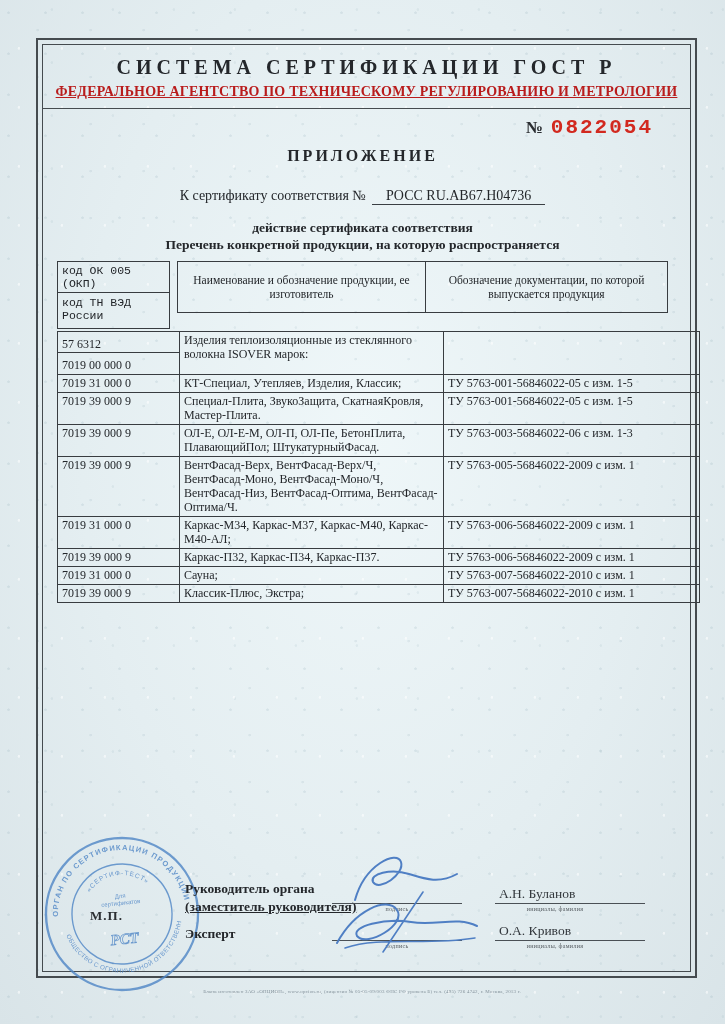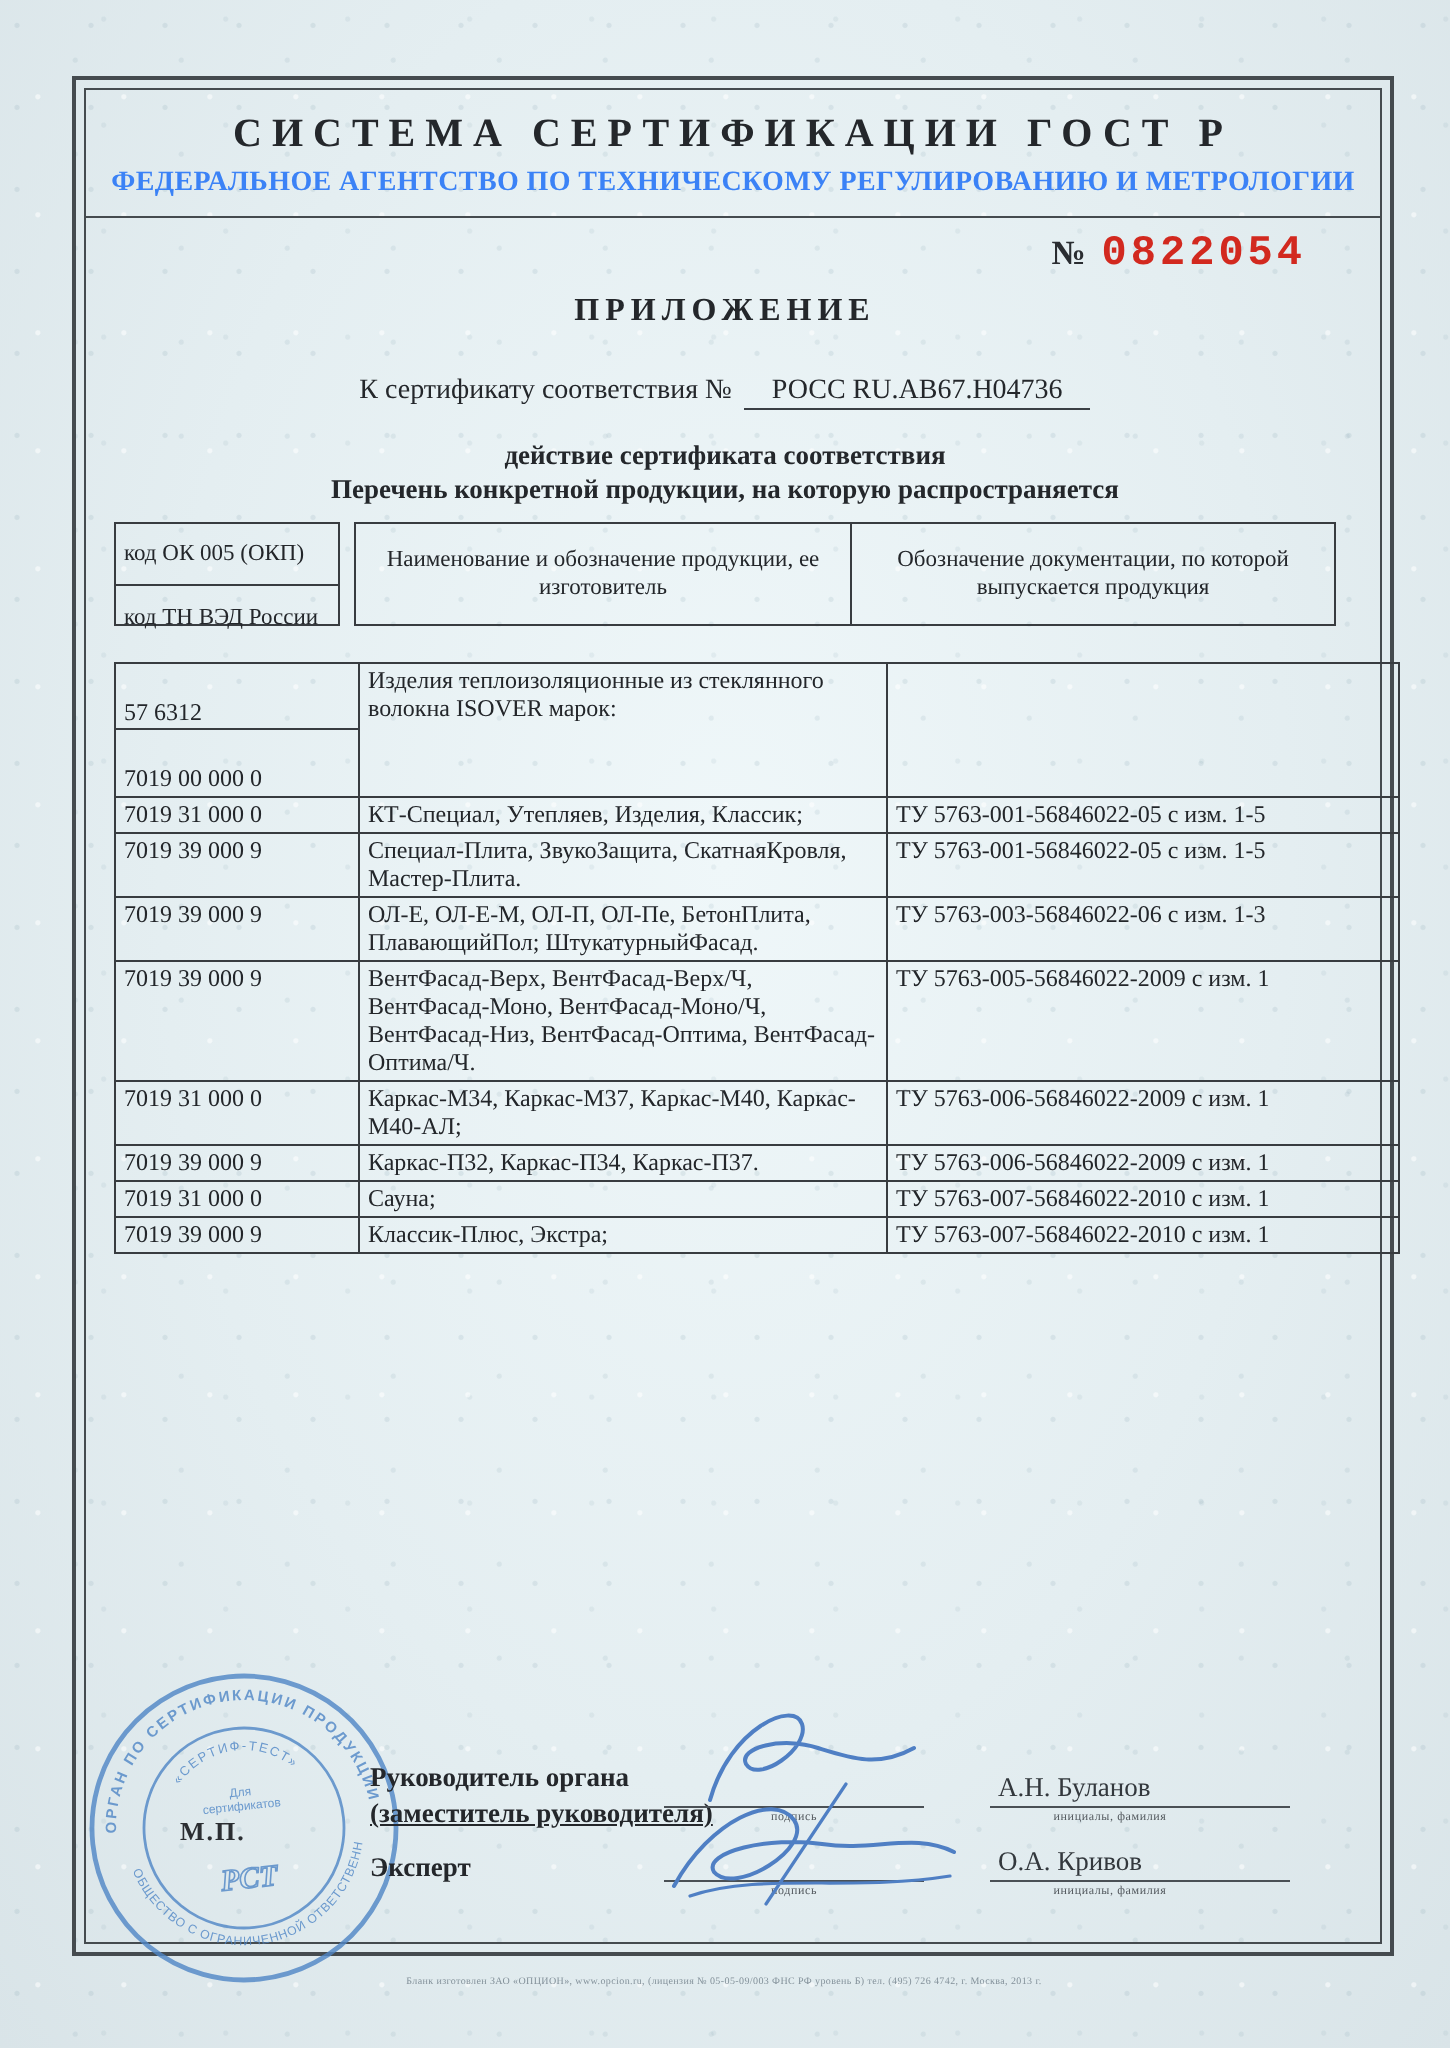--- a/index.html
+++ b/index.html
@@ -29,22 +29,23 @@
     border-bottom:1px solid #454b4f;
     text-align:center;
   }
   .system-title{
     margin-top:11px;
     font-size:20px;font-weight:bold;letter-spacing:5px;color:#24272b;
     white-space:nowrap;
   }
   .agency-title{
     margin-top:5px;
-    font-size:14px;font-weight:bold;letter-spacing:.2px;color:#3b82f6;
+    font-size:14px;font-weight:bold;letter-spacing:.2px;color:#b91c1c;
     white-space:nowrap;
+    text-decoration:underline;
   }
   .form-number{
     position:absolute;top:116px;right:72px;
     white-space:nowrap;
   }
   .form-number .nsign{font-size:17px;font-weight:bold;color:#2a2d31;margin-right:8px;}
   .form-number .digits{
     font-family:"Liberation Mono", monospace;
     font-size:21px;font-weight:bold;letter-spacing:2px;color:#d2291f;margin-top:24px;
   }
@@ -59,23 +60,24 @@
   .cert-line .num{
     border-bottom:1px solid #3a3f44;
     padding:0 14px 1px 14px;margin-left:6px;
   }
   .purpose{
     position:absolute;top:219px;left:0;width:725px;text-align:center;
     font-size:13.5px;font-weight:bold;line-height:17px;color:#24272b;
   }
   
   .th1{
-    position:absolute;left:57px;top:261px;width:113px;height:52px;
+    position:absolute;left:57px;top:261px;width:113px;height:68px;
     border:1px solid #383c40;box-sizing:border-box;
     font-size:11.5px;
+    font-family:Liberation Mono, monospace;
   }
   .th1 .half{height:31px;display:flex;align-items:center;padding-left:4px;box-sizing:border-box;}
   .th1 .half.top{border-bottom:1px solid #383c40;}
   .th23{
     position:absolute;left:177px;top:261px;width:491px;height:52px;
     border:1px solid #383c40;box-sizing:border-box;
     display:flex;font-size:11.5px;line-height:14px;text-align:center;
   }
   .th23 .c2{width:248px;border-right:1px solid #383c40;display:flex;align-items:center;justify-content:center;padding:2px 14px;box-sizing:border-box;}
   .th23 .c3{flex:1;display:flex;align-items:center;justify-content:center;padding:2px 10px;box-sizing:border-box;}
@@ -85,21 +87,21 @@
     border-collapse:collapse;table-layout:fixed;width:615px;
     font-size:12px;line-height:14px;
   }
   table.product td{
     border:1px solid #383c40;vertical-align:top;padding:1px 4px 2px 4px;
     overflow:hidden;
   }
   td.code{width:113px;}
   td.name{width:255px;}
   td.doc{width:247px;}
-  .code-split{border-bottom:1px solid #383c40;margin:16px -4px;padding:0 4px 1px 4px;}
+  .code-split{border-bottom:1px solid #383c40;margin:4px -4px;padding:0 4px 1px 4px;}
   .code-split2{padding-top:1px;}
   
   .sig-label{position:absolute;left:185px;font-size:13.5px;font-weight:bold;color:#24272b;white-space:nowrap;text-align:right;}
   .sig-label.u{text-decoration:underline;}
   .sig-line{position:absolute;height:0;border-bottom:1px solid #4a5055;}
   .tiny-caption{position:absolute;font-size:6px;color:#555b60;text-align:center;letter-spacing:.3px;}
   .sig-name{position:absolute;font-size:13.5px;color:#33383d;white-space:nowrap;}
   .sig-svg{position:absolute;pointer-events:none;}
   
   .stamp{position:absolute;left:40px;top:832px;width:164px;height:164px;opacity:.8;transform:rotate(-6deg);}

